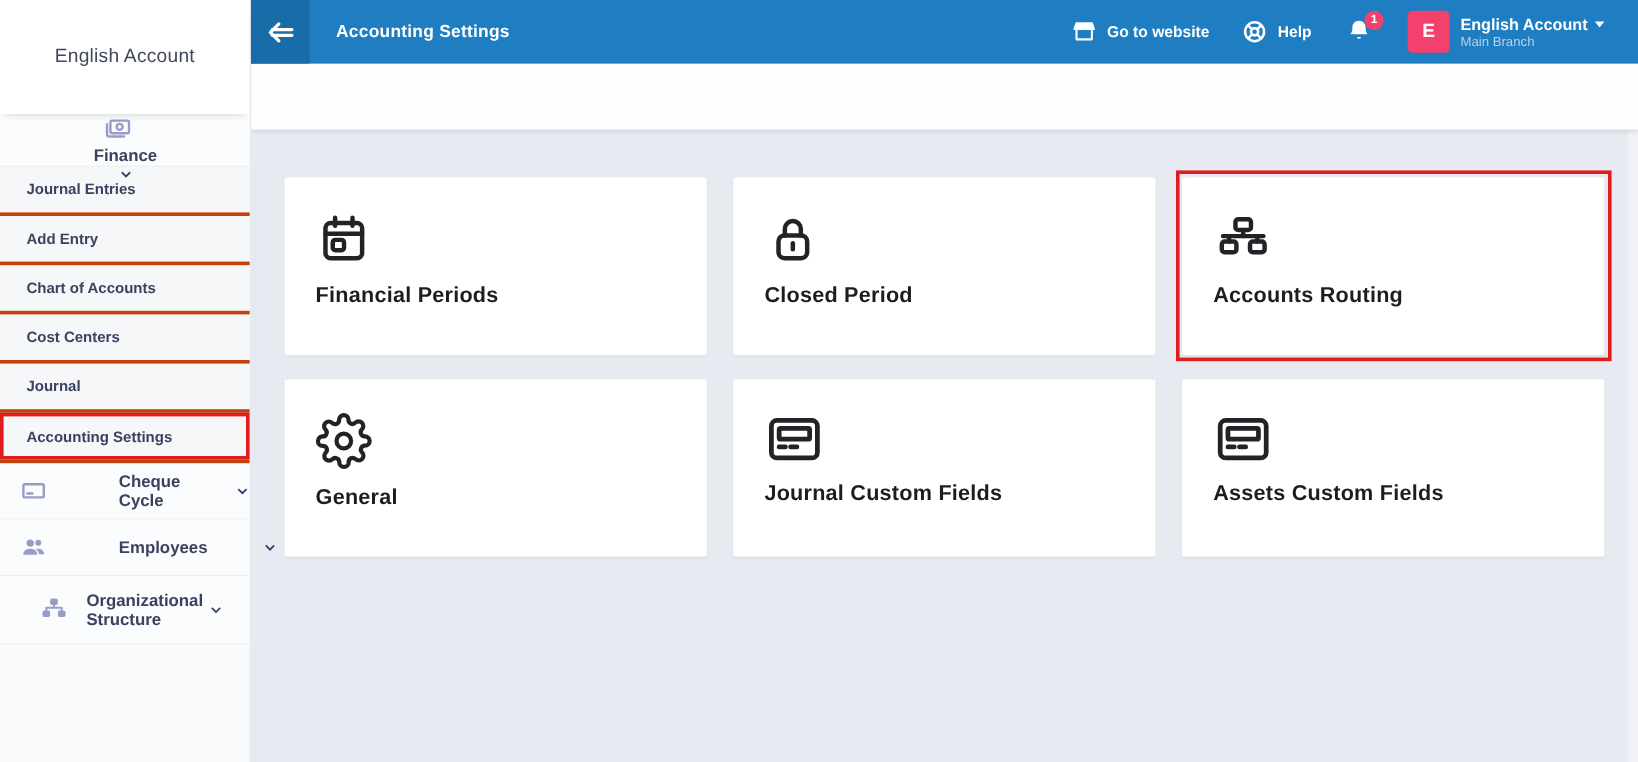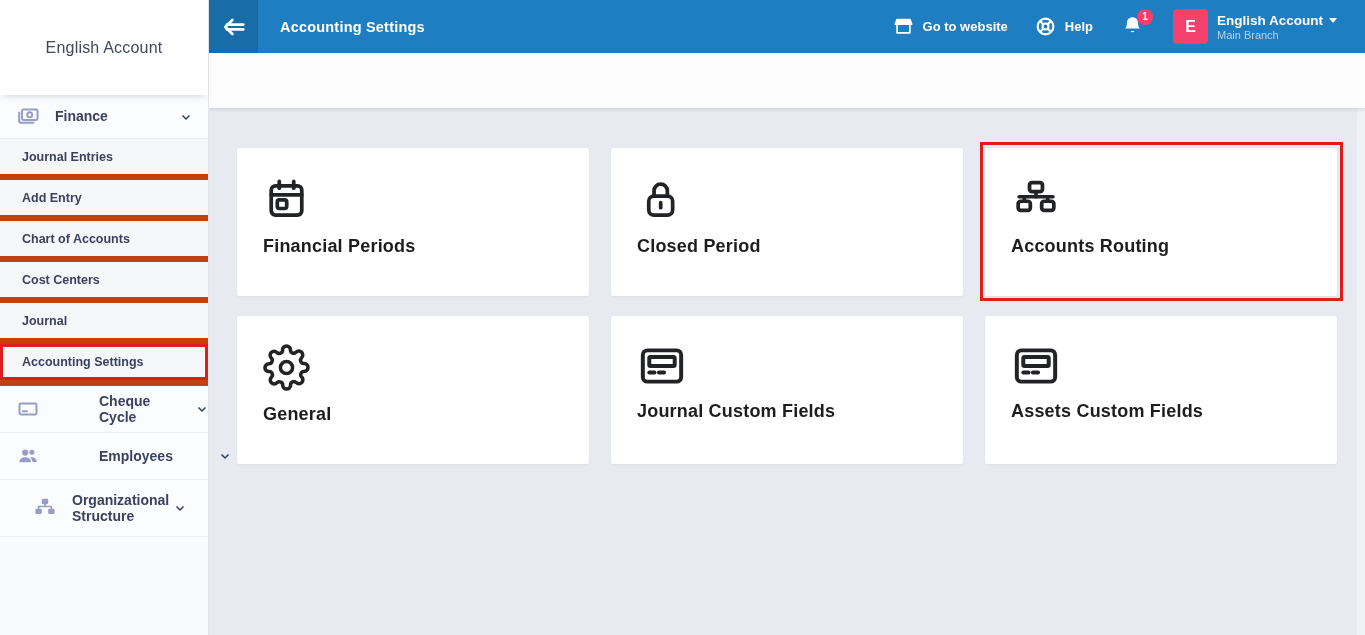--- a/index.html
+++ b/index.html
@@ -13,24 +13,24 @@
   .sb-header { height:95px; background:#ffffff; display:flex; align-items:center; justify-content:center;
                box-shadow:0 4px 7px -4px rgba(60,70,100,.28); position:relative; z-index:2; }
   .sb-header span { font-size:16px; color:#41485e; letter-spacing:.2px; }
   .sb-menu { position:relative; z-index:1; }
   .sb-item { display:flex; align-items:center; padding:0 14px 0 15px; background:#fbfcfd;
              border-bottom:1px solid #eceef2; cursor:pointer; }
   .sb-item .sb-ic { width:26px; height:26px; margin-right:14px; color:#979dc6; flex:0 0 auto;
                     display:flex; align-items:center; justify-content:center; }
   .sb-item .sb-label { font-size:14px; font-weight:700; color:#3b4160; flex:1 1 auto; line-height:1.15; }
   .sb-chev { width:16px; height:16px; color:#33406b; flex:0 0 auto; display:flex; align-items:center; justify-content:center; }
-  .h44 { height:44px; } .h51 { height:51px; } .h47 { height:47px;gap:44px; } .h57 { height:57px; align-items:center;padding-left:32px; }
+  .h44 { height:44px;flex-direction:column; } .h51 { height:51px; } .h47 { height:47px;gap:44px; } .h57 { height:57px; align-items:center;padding-left:32px; }
   .sb-sub { background:#f6f7f9; }
   .sb-subitem { height:41px; display:flex; align-items:center; padding-left:22px;
-                border-bottom:6px solid #c2410c; cursor:pointer; position:relative; }
+                border-bottom:3px solid #c2410c; cursor:pointer; position:relative; }
   .sb-subitem span { font-size:12.5px; font-weight:700; color:#3b4160; }
   .sb-subitem.annotated { height:42px; }
   .sb-subitem.annotated::after { content:""; position:absolute; inset:0; border:3px solid #e01d1d; pointer-events:none; }
 
   
   .topbar { position:absolute; left:209px; top:0; width:1156px; height:53px; background:#1f7dc2;
             display:flex; align-items:center; z-index:20; }
   .back-btn { width:49px; height:53px; background:#186da9; display:flex; align-items:center;
               justify-content:center; color:#fff; cursor:pointer; flex:0 0 auto; }
   .tb-title { margin-left:22px; font-size:14.5px; font-weight:700; color:#ffffff; letter-spacing:.2px; }

